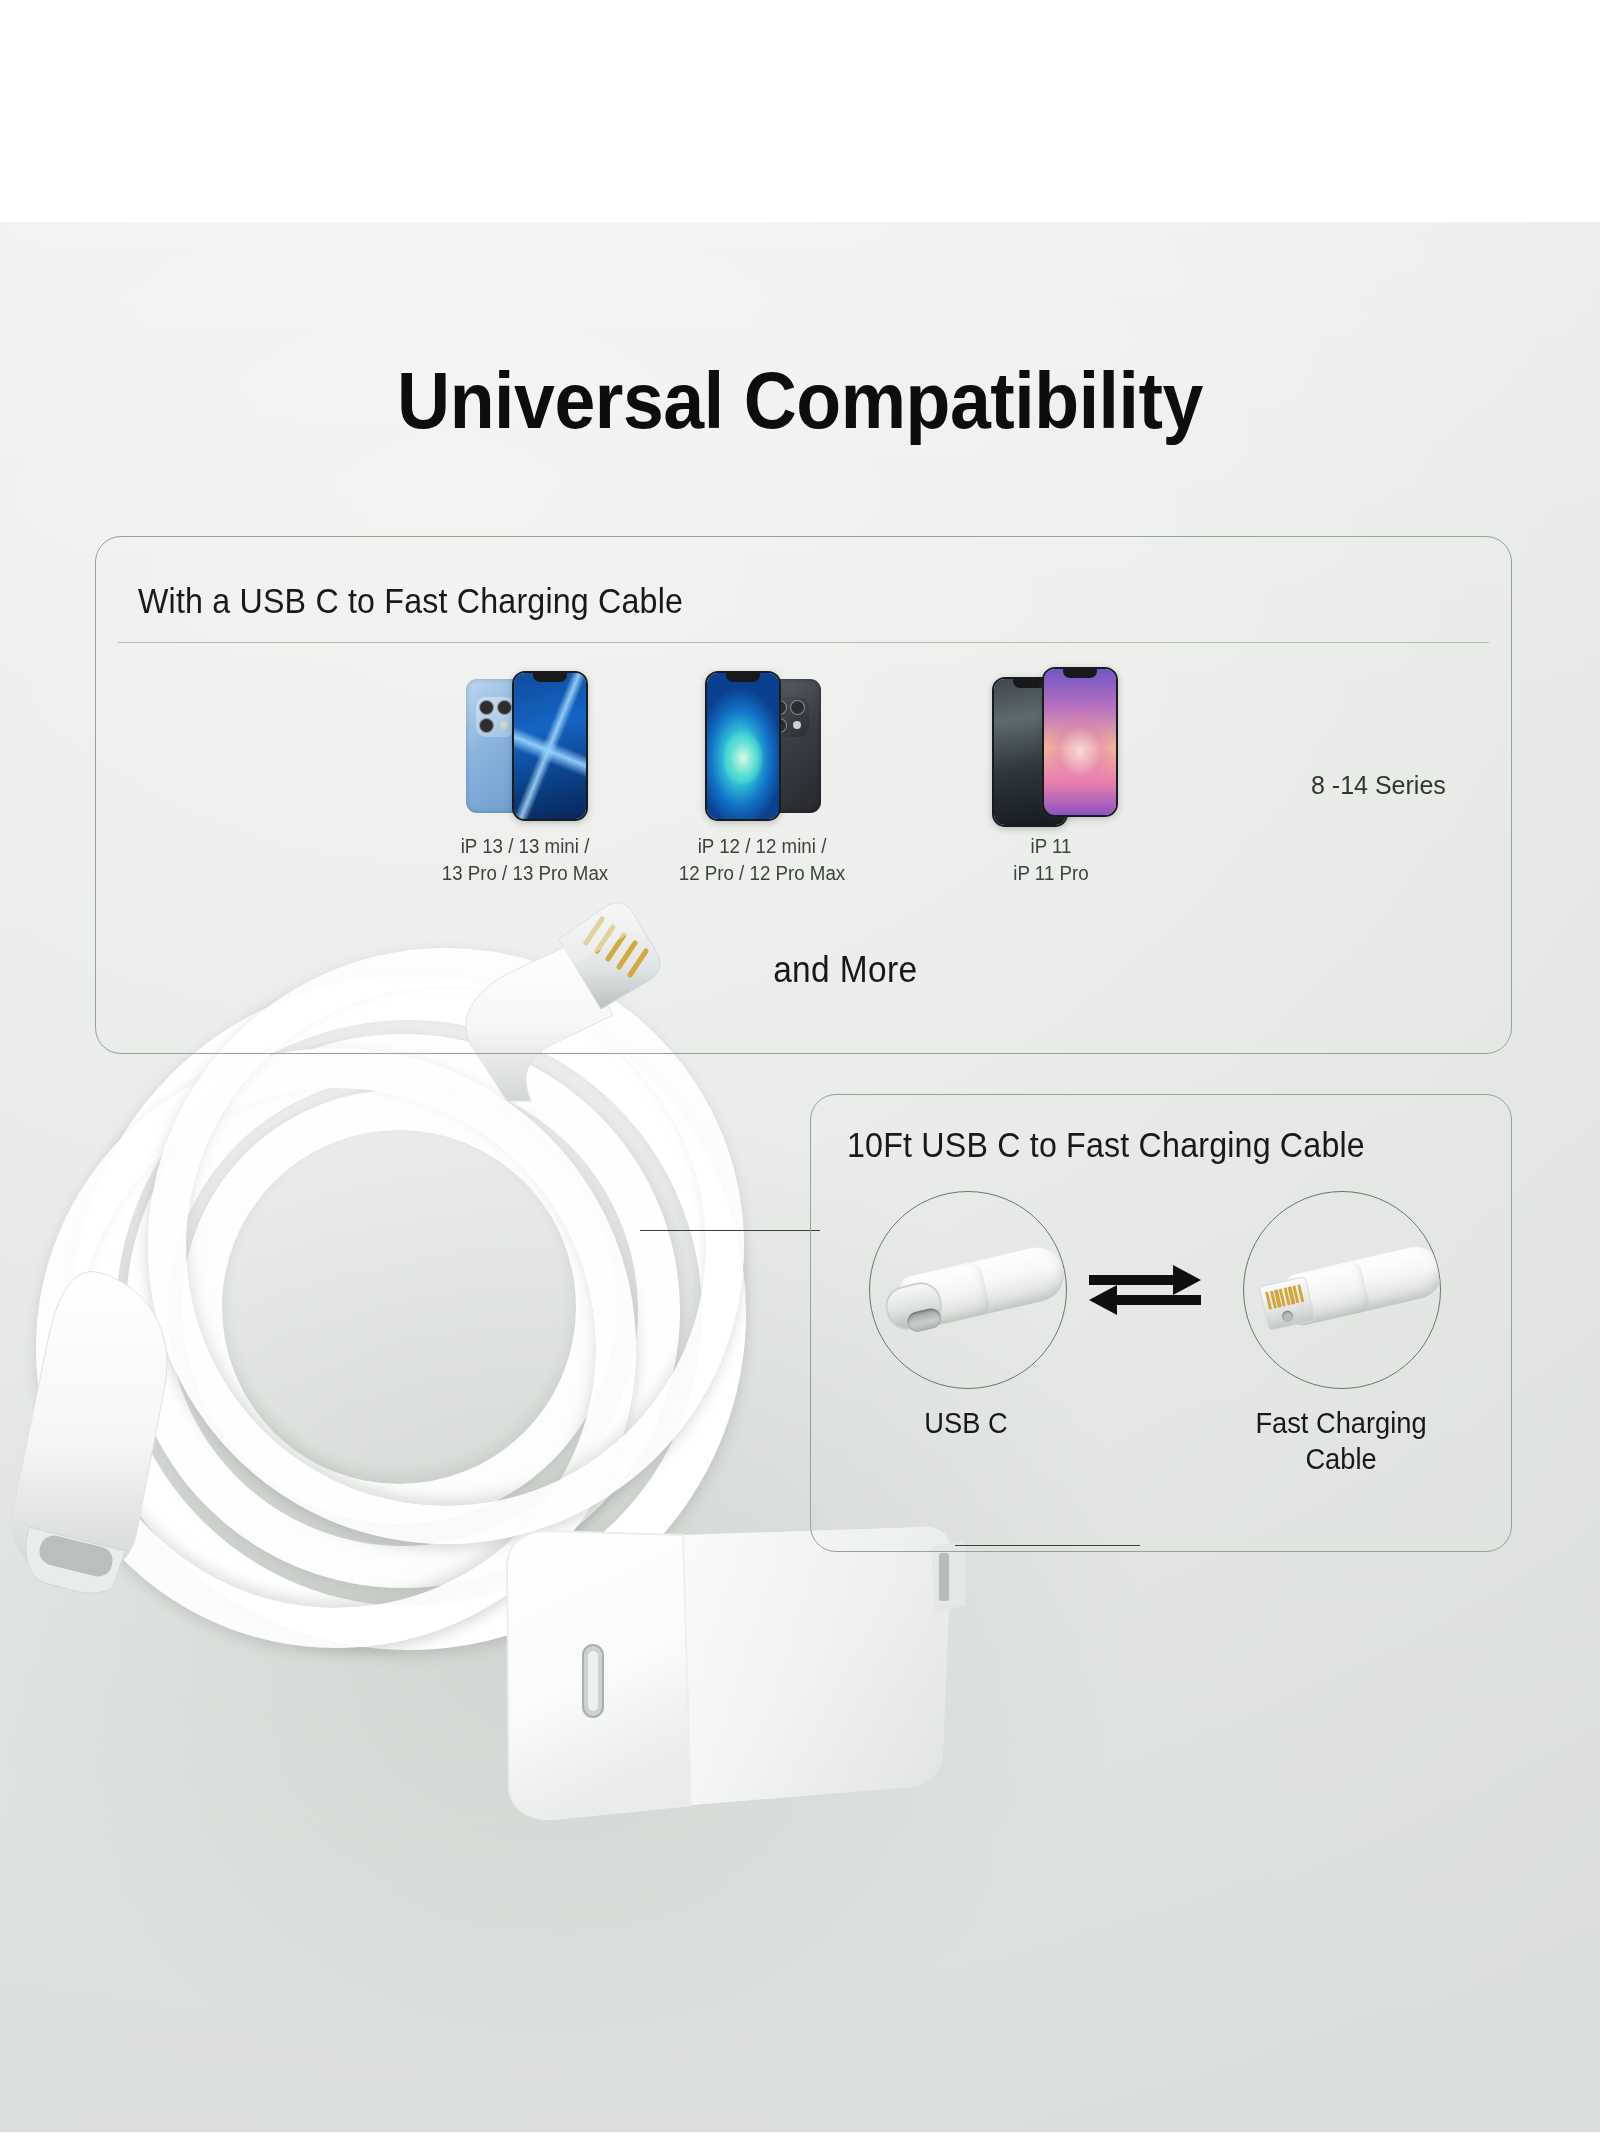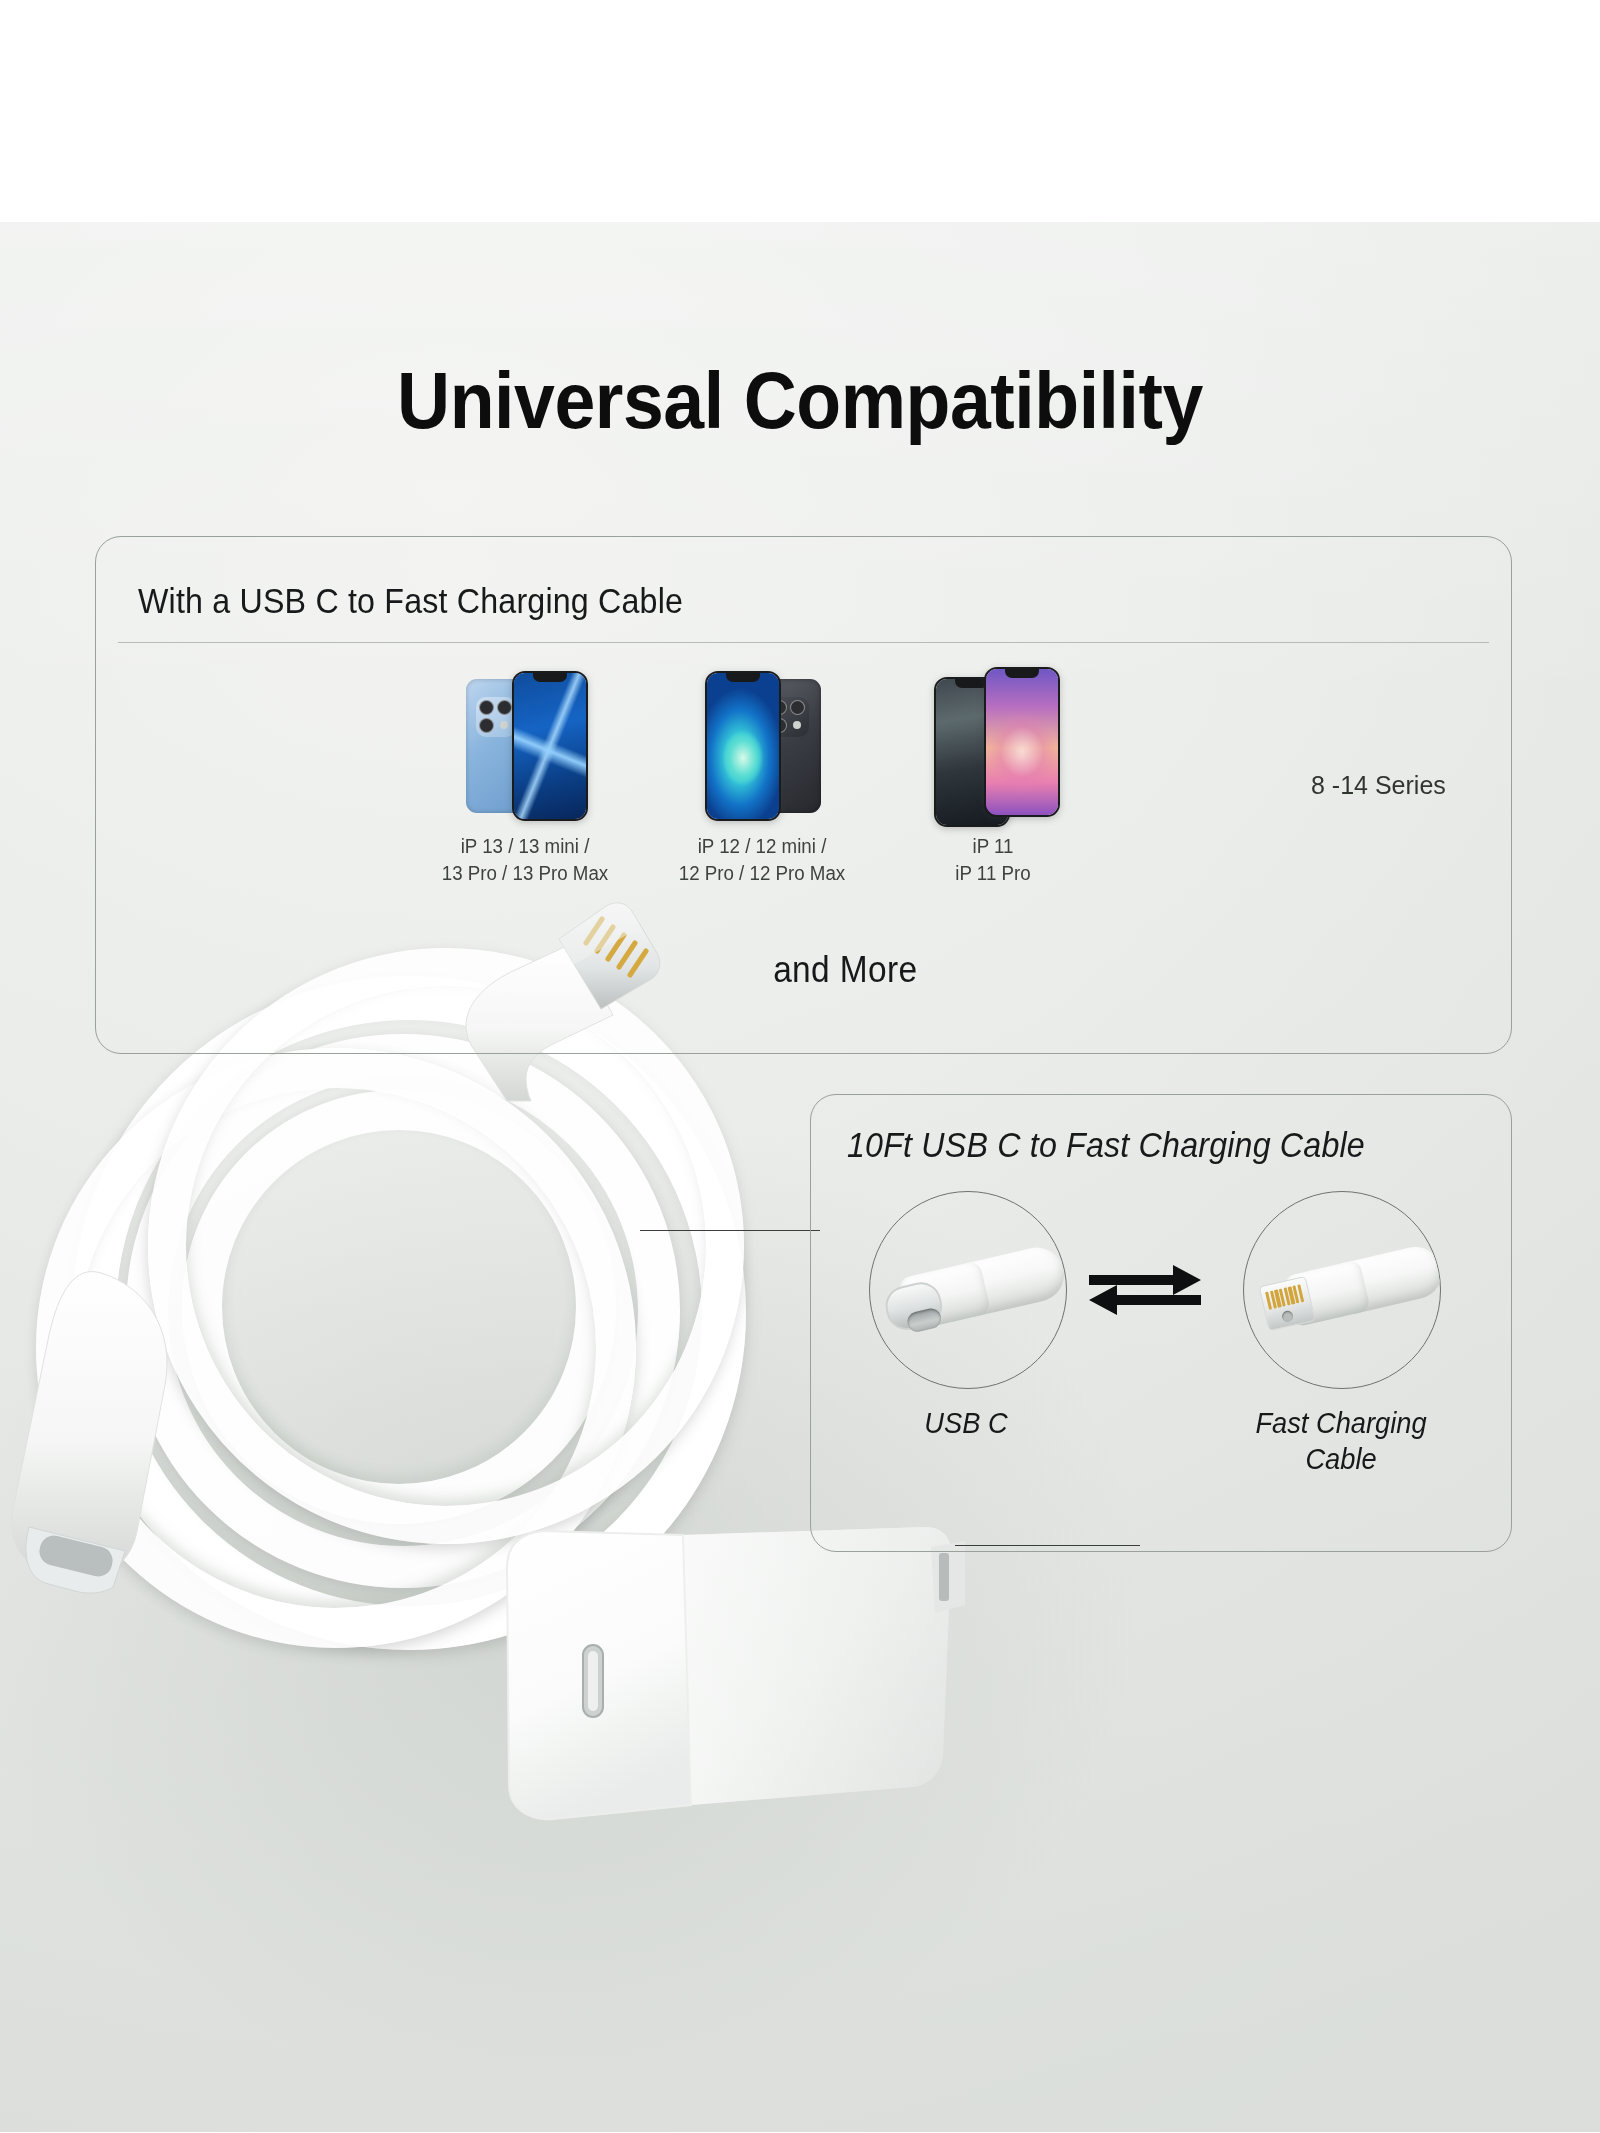--- a/index.html
+++ b/index.html
@@ -41,21 +41,21 @@
   }
 
   
   .card{
     position:absolute;
     border:1.6px solid #9aa09a;
     border-radius:26px;
     background:transparent;
   }
   #card-compat{left:95px;top:536px;width:1415px;height:516px;}
-  #card-cable {left:810px;top:1094px;width:700px;height:456px;font-style:italic;}
+  #card-cable {left:810px;top:1094px;width:700px;height:456px;}
 
   .card-title{
     position:absolute;
     font-family:"Liberation Sans", sans-serif;
     font-weight:400;
     font-size:35px;
     color:#18191a;
     letter-spacing:.2px;
     transform:scaleX(.92);
     transform-origin:left center;
@@ -73,21 +73,21 @@
   
   .phone-row{
     position:absolute;left:0;top:130px;width:100%;height:250px;
   }
   .phone-cell{
     position:absolute;top:0;width:250px;text-align:center;
   }
   .phone-cell.c0{left:30px;}
   .phone-cell.c1{left:304px;text-align:center;}
   .phone-cell.c2{left:541px;}
-  .phone-cell.c3{left:772px;}
+  .phone-cell.c3{left:830px;}
 
   .phone-art{
     position:relative;margin:0 auto;
     width:130px;height:152px;
   }
   
   .ph-back{
     position:absolute;left:6px;top:12px;width:62px;height:134px;
     border-radius:11px;
   }

